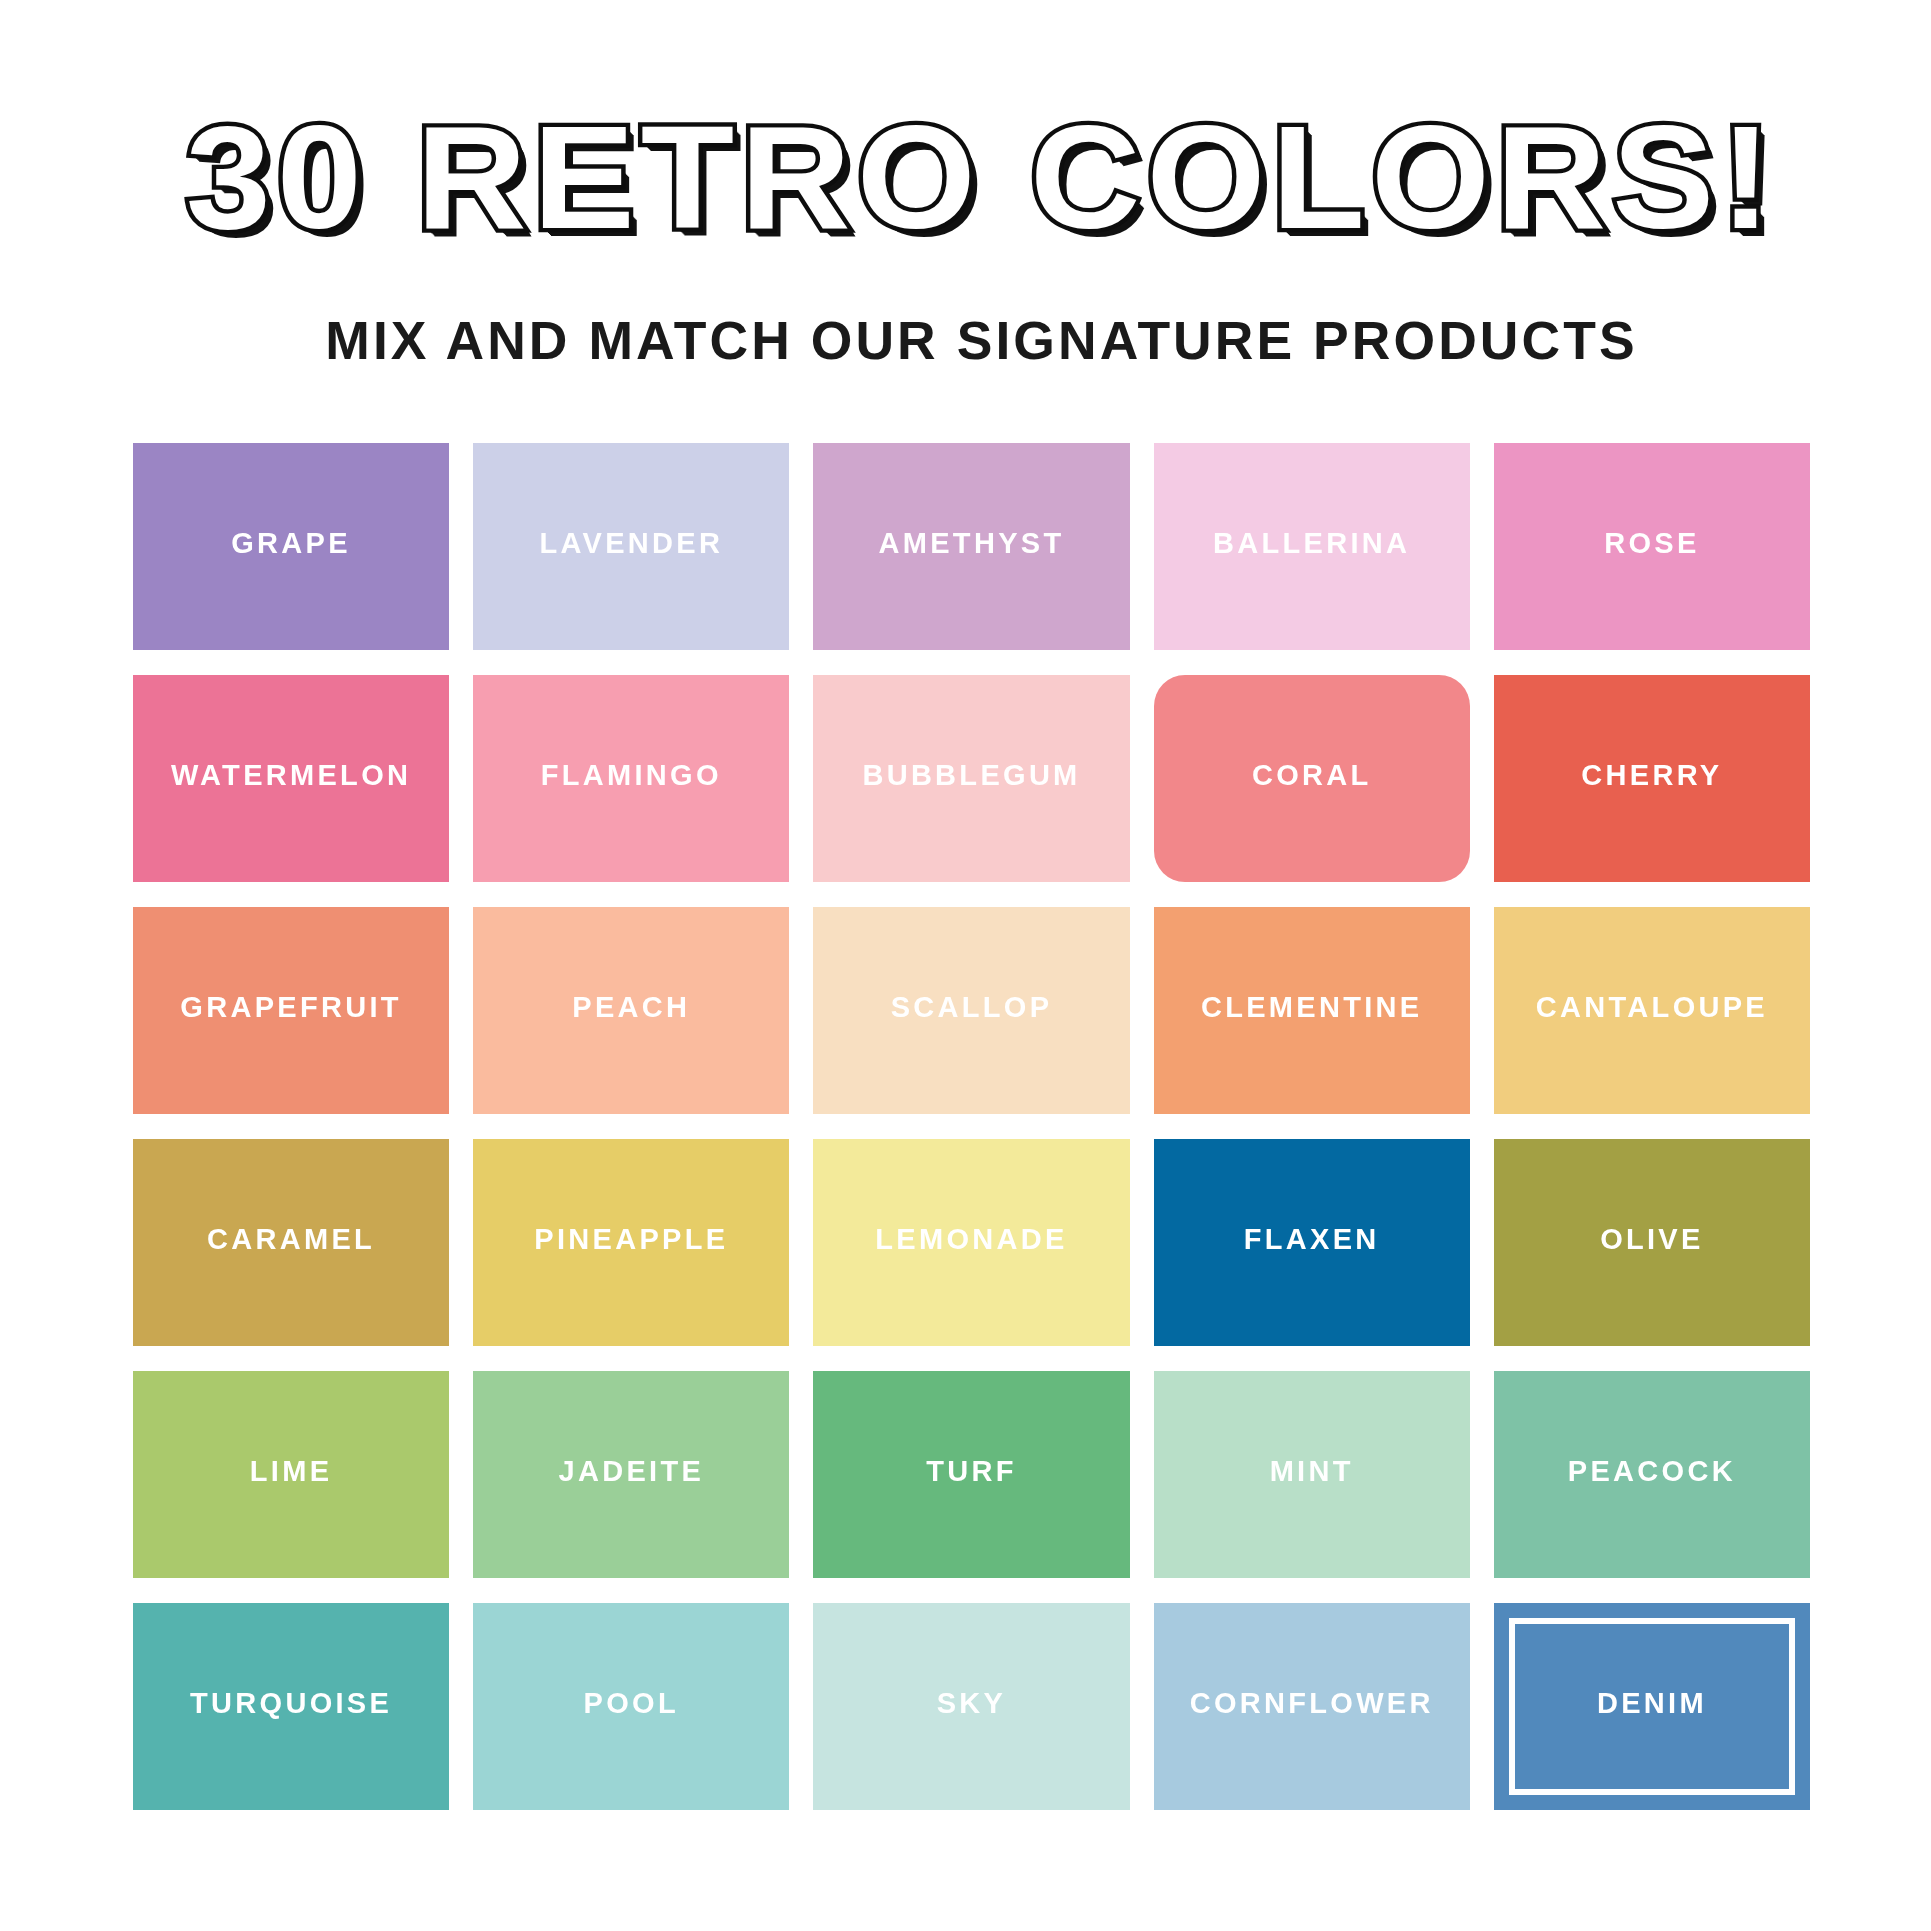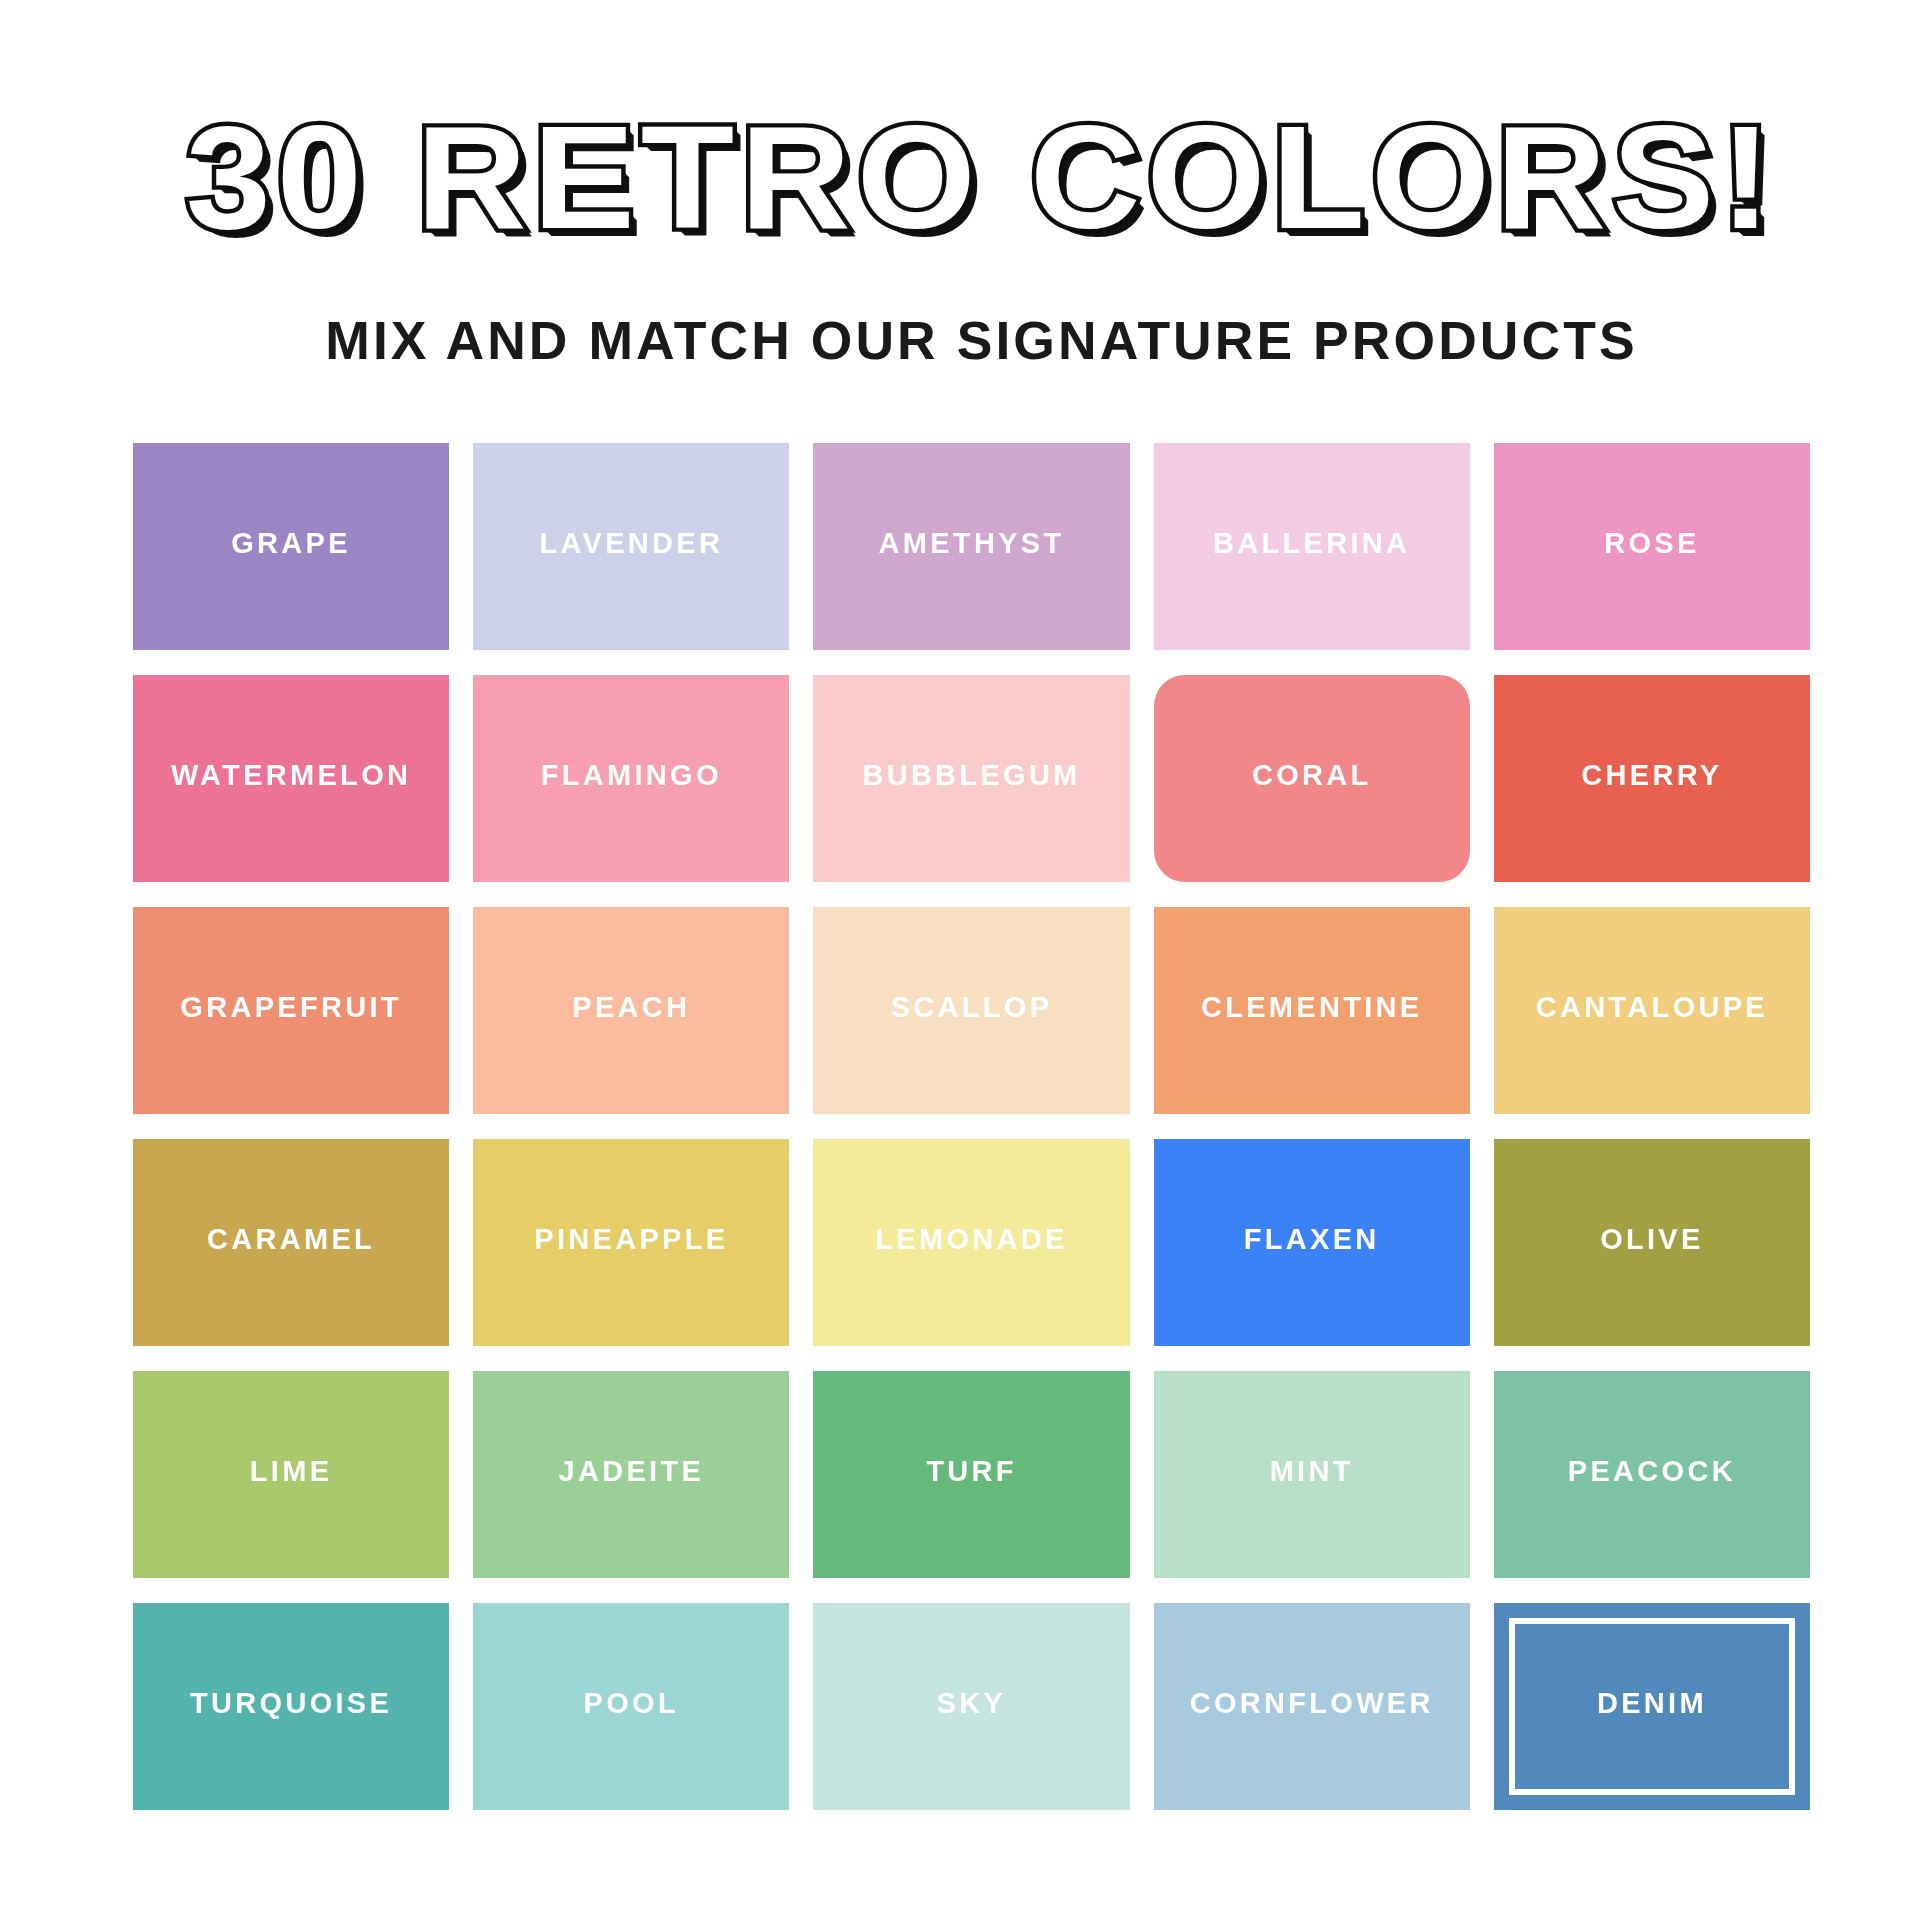--- a/index.html
+++ b/index.html
@@ -198,21 +198,21 @@
       </div>
       <div class="swatch" style="background: rgb(201, 167, 81);">
         <span class="swatch-label">CARAMEL</span>
       </div>
       <div class="swatch" style="background: rgb(230, 205, 103);">
         <span class="swatch-label">PINEAPPLE</span>
       </div>
       <div class="swatch" style="background: rgb(243, 234, 154);">
         <span class="swatch-label">LEMONADE</span>
       </div>
-      <div class="swatch" style="background: #3b82f6;">
+      <div class="swatch" style="background: #0369a1;">
         <span class="swatch-label">FLAXEN</span>
       </div>
       <div class="swatch" style="background: rgb(163, 160, 68);">
         <span class="swatch-label">OLIVE</span>
       </div>
       <div class="swatch" style="background: rgb(170, 201, 108);">
         <span class="swatch-label">LIME</span>
       </div>
       <div class="swatch" style="background: rgb(154, 207, 152);">
         <span class="swatch-label">JADEITE</span>

